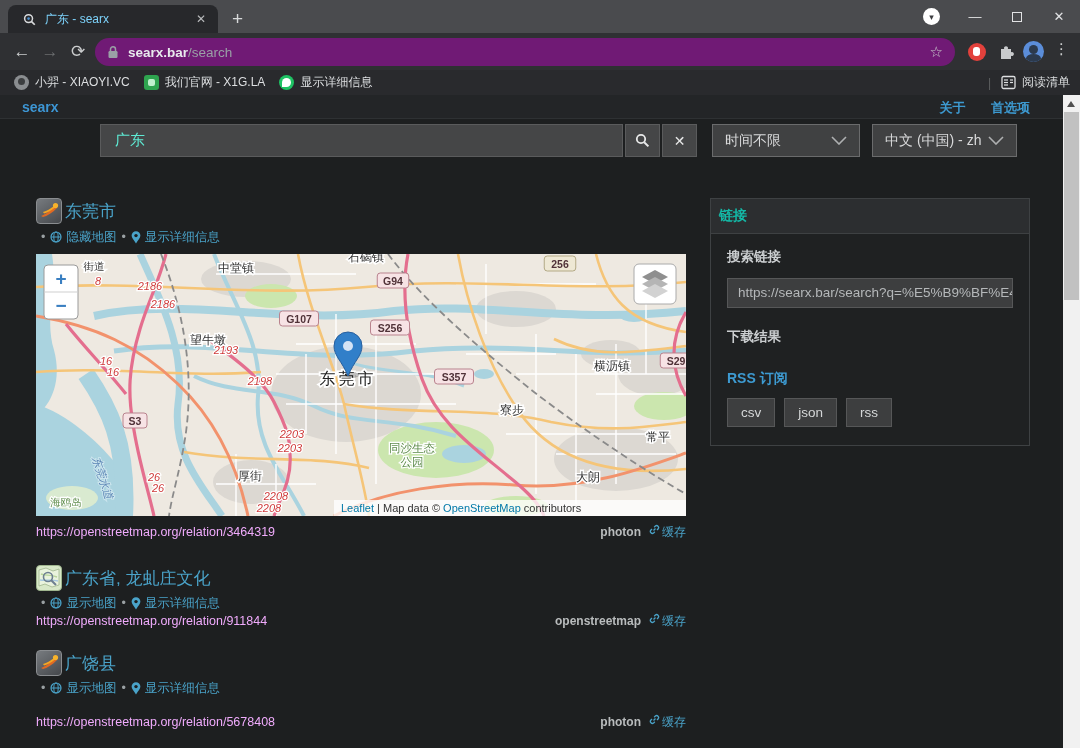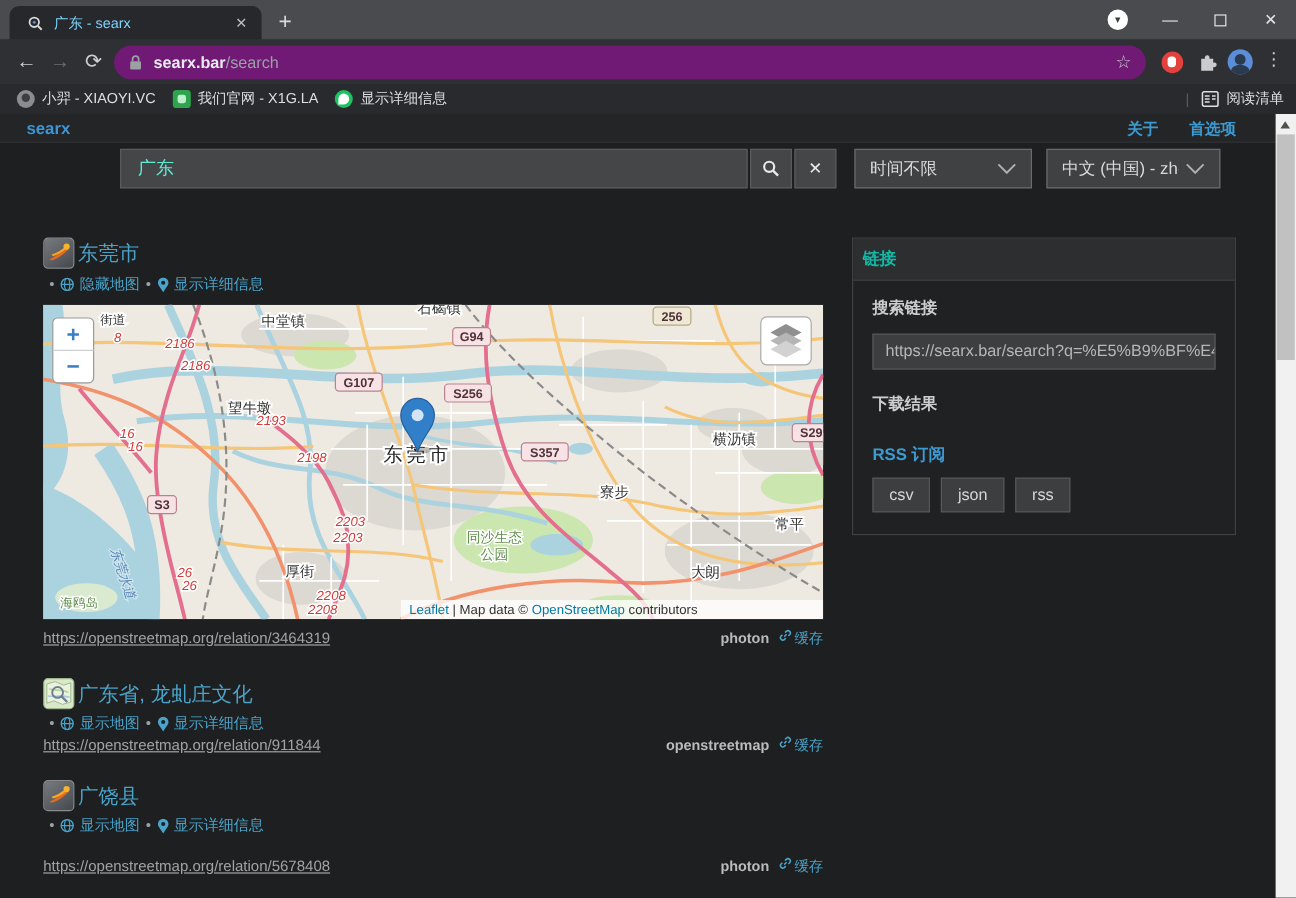--- a/index.html
+++ b/index.html
@@ -96,21 +96,21 @@
   .r-head { display:flex; align-items:center; height:26px; }
   .r-fav { width:26px; height:26px; border-radius:4px; margin-right:3px; flex:none; position:relative; overflow:hidden; }
   .r-fav.photon { background:linear-gradient(145deg,#777b7f,#45484c); border:1px solid #8a8d90; }
   .r-fav.osm { background:#d8e8c8; border:1px solid #9fb58e; }
   .r-title { font-size:17px; color:#4aa3c9; cursor:pointer; white-space:nowrap; }
   .r-links { margin-top:6px; height:14px; font-size:12.5px; color:#4aa3c9; display:flex; align-items:center; }
   .r-links .dot { color:#9aa0a3; margin:0 5px; }
   .r-links .lnk { cursor:pointer; display:flex; align-items:center; }
   .r-links svg { margin-right:4px; }
   .r-foot { display:flex; justify-content:space-between; align-items:center; height:14px; font-size:12.5px; }
-  .r-url { color:#a3a3a3; cursor:pointer;text-decoration:underline; }
+  .r-url { color:#f0abfc; cursor:pointer; }
   .r-engine { color:#b9bcbd; font-weight:bold; font-size:12px; display:flex; align-items:center; }
   .cache { color:#4aa3c9; font-weight:normal; margin-left:8px; cursor:pointer; display:flex; }
   .cache svg { margin-right:2px; }
 
   #map-widget { margin-top:10px; width:650px; height:262px; position:relative; cursor:grab; }
 
   
   #mapsvg text { text-anchor:middle; font-family:"Liberation Sans","DejaVu Sans",sans-serif; }
   .town { font-size:12px; fill:#333; stroke:#fff; stroke-width:3px; paint-order:stroke; }
   .city { font-size:16px; fill:#222; stroke:#fff; stroke-width:3.5px; paint-order:stroke; letter-spacing:3px; }

